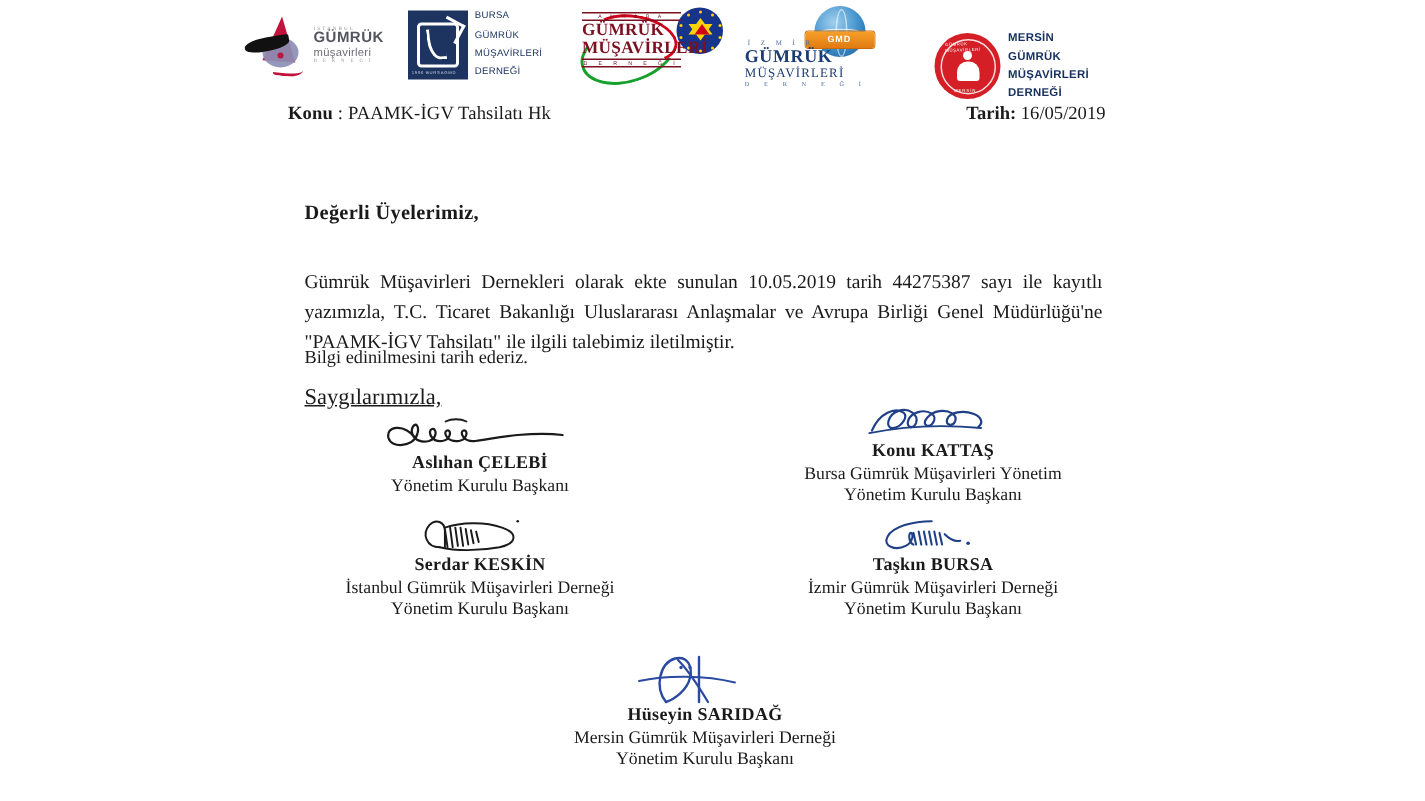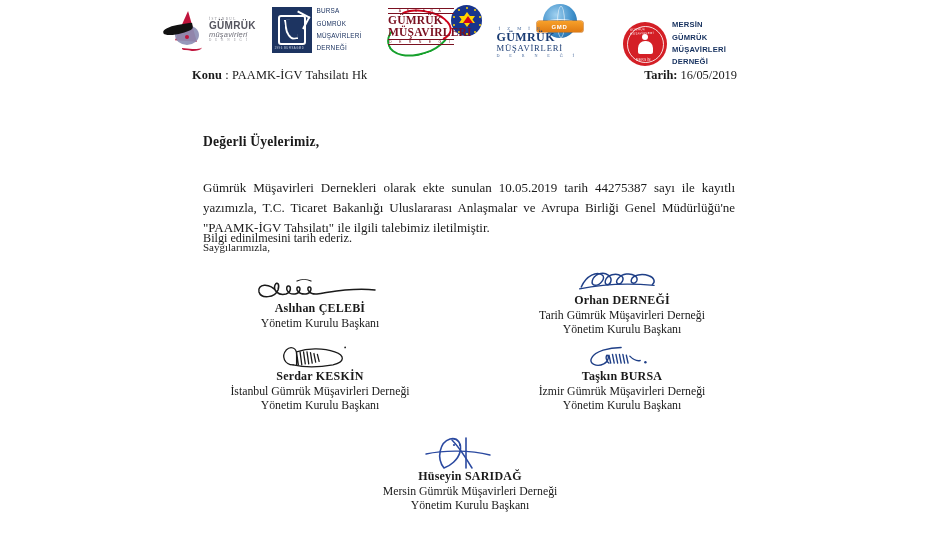--- a/index.html
+++ b/index.html
@@ -74,21 +74,21 @@
   }
   .logo-ist .txt {
     margin-left: 2px;
     line-height: 1.02;
     color: #4a4a52;
   }
   .logo-ist .t1 { font-size: 3.4px; letter-spacing: 1.4px; color:#8a8a92; }
   .logo-ist .t2 { font-size: 10px; font-weight: bold; letter-spacing: .3px; color:#55555f;
                   font-family: "Liberation Sans", sans-serif; }
   .logo-ist .t3 { font-size: 7.5px; letter-spacing: .2px; color:#6e6e78;
-                  font-family: "Liberation Sans", sans-serif; font-style: italic; }
+                  font-family: "Liberation Sans", sans-serif; }
   .logo-ist .t4 { font-size: 3.2px; letter-spacing: 1.6px; color:#9a9aa2; }
 
   
   .logo-bur { width: 104px; }
   .logo-bur .sq {
     width: 40px; height: 46px; flex: 0 0 40px;
     background: #1d3461;
     position: relative;
     display: flex; align-items: center; justify-content: center;
   }
@@ -322,22 +322,23 @@
     text-align: justify;
     text-justify: inter-word;
   }
   .line-bilgi {
     position: absolute;
     left: 203px; top: 231px;
     font-size: 12.2px;
   }
   .line-saygi {
     position: absolute;
-    left: 203px; top: 241px;
-    font-size: 11px;
+    left: 203px; top: 257px;
+    font-size: 15px;
+    text-decoration: underline;
   }
 
   
   .sig {
     position: absolute;
     width: 260px;
     text-align: center;
   }
   .sig .scribble {
     height: 26px;
@@ -480,22 +481,22 @@
     </svg>
     <div class="name">Aslıhan ÇELEBİ</div>
     <div class="role">Yönetim Kurulu Başkanı</div>
   </div>
 
   <div class="sig" id="sig-kattas">
     <svg class="scribble" width="150" height="30" viewBox="0 0 150 30">
       <path d="M28,22 C34,8 46,4 52,8 C57,11 50,20 44,20 C38,20 40,10 48,7 C57,4 64,10 62,16 C60,21 54,20 56,14 C58,8 68,5 74,9 C79,12 74,20 70,18 C66,16 72,8 80,7 C88,6 94,10 92,15 C90,19 84,18 86,13 C88,8 98,6 106,9 C112,11 114,16 110,19" fill="none" stroke="#1f3f87" stroke-width="1.7" stroke-linecap="round"></path>
       <path d="M26,24 C50,19 80,17 112,20" fill="none" stroke="#1f3f87" stroke-width="1.4" stroke-linecap="round"></path>
     </svg>
-    <div class="name">Orhan DERNEĞİ</div>
-    <div class="org">Tarih Gümrük Müşavirleri Derneği</div>
+    <div class="name">Konu KATTAŞ</div>
+    <div class="org">Bursa Gümrük Müşavirleri Yönetim</div>
     <div class="role">Yönetim Kurulu Başkanı</div>
   </div>
 
   <div class="sig" id="sig-keskin">
     <svg class="scribble" width="150" height="30" viewBox="0 0 150 30">
       <path d="M44,24 C34,24 30,14 36,7 C41,2 48,4 48,12 L48,24 M48,10 L50,24 M52,9 L54,24 M56,9 L58,23 M60,9 L62,23 M64,10 L66,22 M68,11 L70,21 M72,12 L74,20" fill="none" stroke="#1a1a1a" stroke-width="1.5" stroke-linecap="round"></path>
       <path d="M48,9 C60,5 78,4 92,9 C104,13 104,21 90,24 C74,27 56,27 44,24" fill="none" stroke="#1a1a1a" stroke-width="1.5" stroke-linecap="round"></path>
       <circle cx="104" cy="4" r="1" fill="#1a1a1a"></circle>
     </svg>
     <div class="name">Serdar KESKİN</div>

